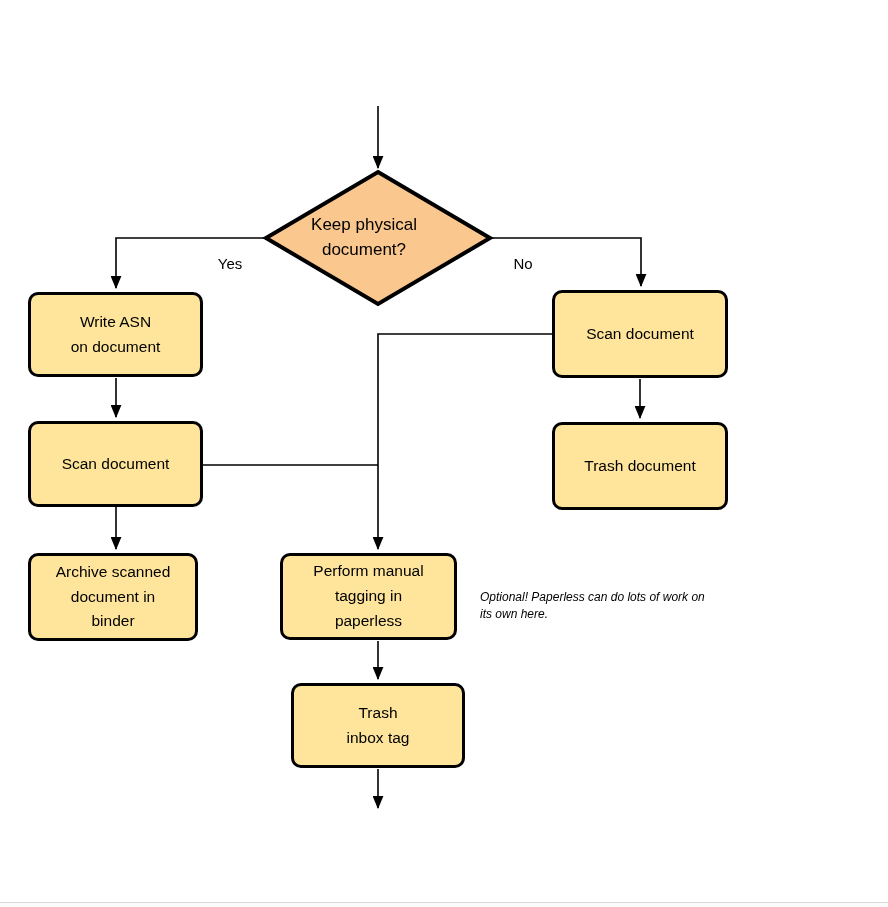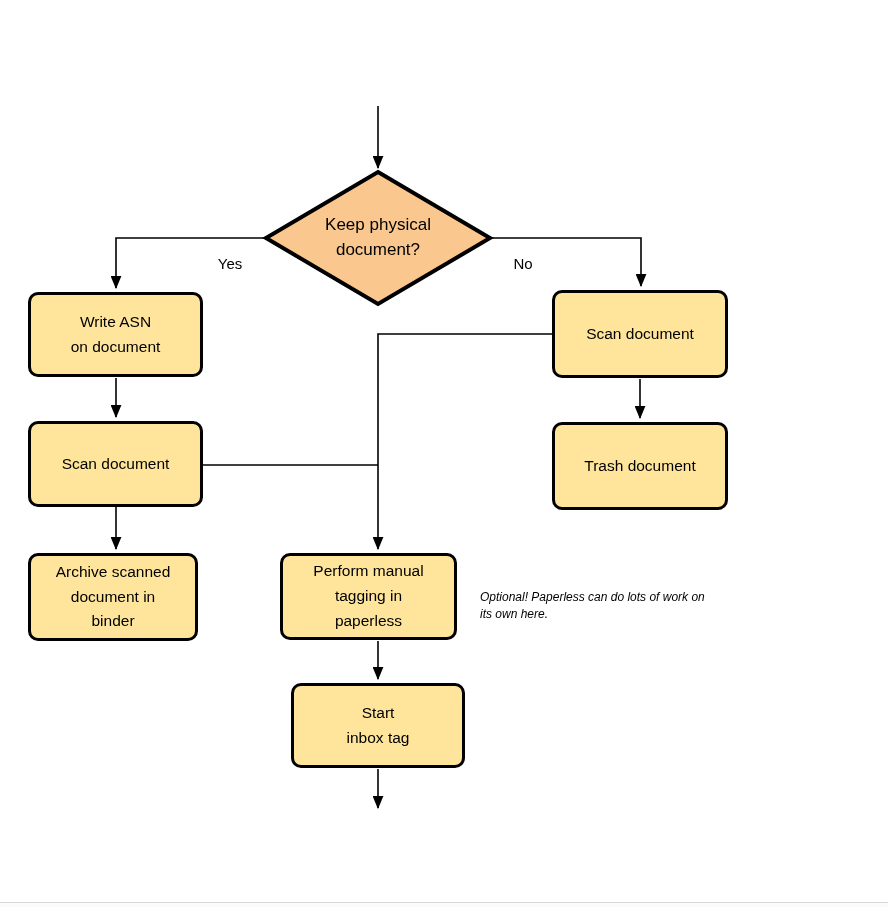--- a/index.html
+++ b/index.html
@@ -48,21 +48,21 @@
     <path class="edge" d="M640,379 L640,418" marker-end="url(#arrow)"></path>
     <path class="edge" d="M552,334 L378,334 L378,549" marker-end="url(#arrow)"></path>
     <path class="edge" d="M203,465 L378,465"></path>
     <path class="edge" d="M378,641 L378,679" marker-end="url(#arrow)"></path>
     <path class="edge" d="M378,769 L378,808" marker-end="url(#arrow)"></path>
 
     <polygon class="shape-diamond" points="378,172 490,238 378,304 266,238" style="fill: rgb(250, 199, 143);"></polygon>
   </svg>
 
 
-  <div class="decision-label" style="left:266px;top:172px;width:224px;height:132px;">Keep physical
+  <div class="decision-label" style="left:252px;top:172px;width:224px;height:132px;">Keep physical
 document?</div>
 
   <div class="edge-label" style="left:210px;top:212px;width:36px;">Yes</div>
 
   <div class="edge-label" style="left:505px;top:212px;width:32px;text-align:center;">No</div>
 
   <div class="node process" style="left: 28px; top: 292px; width: 175px; height: 85px; background-color: rgb(255, 229, 156);">Write ASN
 on document</div>
 
   <div class="node process" style="left: 28px; top: 421px; width: 175px; height: 86px; background-color: rgb(255, 229, 156);">Scan document</div>
@@ -75,20 +75,20 @@
 
   <div class="node process" style="left: 552px; top: 422px; width: 176px; height: 88px; background-color: rgb(255, 229, 156);">Trash document</div>
 
   <div class="node process" style="left: 280px; top: 553px; width: 177px; height: 87px; background-color: rgb(255, 229, 156);">Perform manual
 tagging in
 paperless</div>
 
   <div class="annotation" style="left:480px;top:589px;width:402px;">Optional! Paperless can do lots of work on
 its own here.</div>
 
-  <div class="node process" style="left: 291px; top: 683px; width: 174px; height: 85px; background-color: rgb(255, 229, 156);">Start
+  <div class="node process" style="left: 291px; top: 683px; width: 174px; height: 85px; background-color: rgb(255, 229, 156);">Trash
 inbox tag</div>
 
 
   <div class="bottom-line" style="top:902px;height:1px;background:#d9d9d9;"></div>
   <div class="bottom-line" style="top:903px;height:4px;background:#fbfbfb;"></div>
 
 </div>
 
 </body></html>

